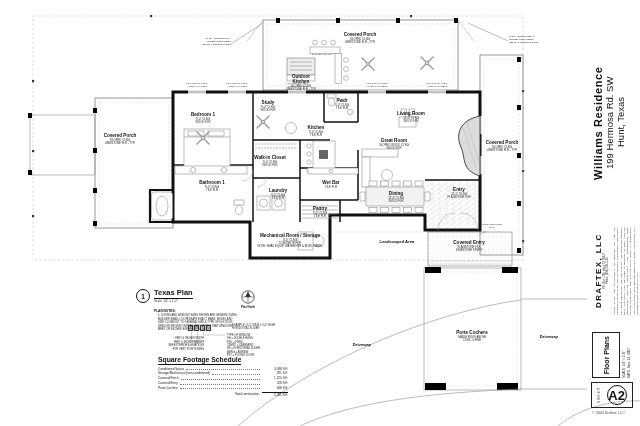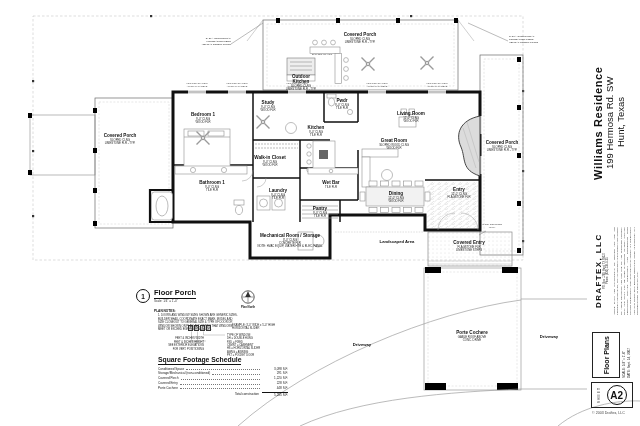--- a/index.html
+++ b/index.html
@@ -49,21 +49,21 @@
   .proj-city { font-size:9.5px; margin-top:1px; }
   .firm-block { position:absolute; left:594px; top:226px; height:90px; text-align:center; }
   .firm-name { font-size:8px; letter-spacing:1.4px; font-weight:bold; }
   .firm-line { font-size:2.6px; margin-top:1px; color:#333; }
   .firm-disc { position:absolute; left:613px; top:227px; height:88px; width:24px; font-size:2.5px; line-height:1.3; text-align:justify; color:#333; }
   .stitle-box { position:absolute; left:592px; top:332px; width:28px; height:46px; border:1px solid #222; display:flex; align-items:center; justify-content:center; }
   .stitle-box .vert { font-size:7px; font-weight:bold; }
   .scaledate { position:absolute; left:622px; top:333px; height:45px; font-size:3.1px; line-height:1.5; color:#222; }
   .sheet-box { position:absolute; left:591px; top:382px; width:42px; height:26px; border:1px solid #222; display:flex; align-items:center; justify-content:space-evenly; }
   .sheet-word { font-size:3.4px; letter-spacing:1px; color:#333; }
-  .sheet-circle { width:20px; height:20px; border:1.3px solid #111; border-radius:50%; font-size:10px; font-weight:bold; display:flex; align-items:center; justify-content:center; }
+  .sheet-circle { width:20px; height:20px; border:1.3px solid #111; border-radius:50%; font-size:13px; font-weight:bold; display:flex; align-items:center; justify-content:center; }
   .copyright { position:absolute; left:592px; top:411px; font-size:3.6px; color:#444; }
   .colnote { position:absolute; left:492px; top:224px; transform:translateX(-50%); font-size:2.4px; line-height:1.2; text-align:center; white-space:pre-line; color:#333; }
   .barnote { position:absolute; left:322px; top:53px; transform:translateX(-50%); font-size:2.4px; color:#333; white-space:nowrap; }
 </style>
 </head>
 <body>
 
 <div class="sheet">
 
   <svg class="plan" width="640" height="426" viewBox="0 0 640 426">
@@ -386,21 +386,21 @@
   <div class="wtag" style="left:237px;top:83px">HDR TOP OF WDW
 ALIGN W/ PANELS</div>
   <div class="wtag" style="left:297px;top:83px">HDR TOP OF WDW
 ALIGN W/ PANELS</div>
   <div class="wtag" style="left:377px;top:83px">HDR TOP OF WDW
 ALIGN W/ PANELS</div>
   <div class="wtag" style="left:437px;top:83px">HDR TOP OF WDW
 ALIGN W/ PANELS</div>
 
   <div class="fp-circle">1</div>
-  <div class="fp-title">Floor Porch</div>
+  <div class="fp-title">Texas Plan</div>
   <div class="fp-scale">Scale: 1/4" = 1'-0"</div>
   <div class="north-lbl">Plan North</div>
   <div class="notes-head">PLAN NOTES:</div>
   <div class="notes-body">1.  DOORS AND WINDOW SIZES SHOWN ARE GENERIC SIZES.
 BUILDER SHALL COORDINATE EXACT MAKE, MODEL AND
 SIZE CLOSEOUT TO GENERAL SIZE &amp; TYPE OF DOOR OR
 WINDOW SHOWN ON PLAN, AND VERIFY THAT WINDOWS
 MEET OR EXCEED EGRESS STANDARDS.</div>
 
   <div class="wl-boxes">

